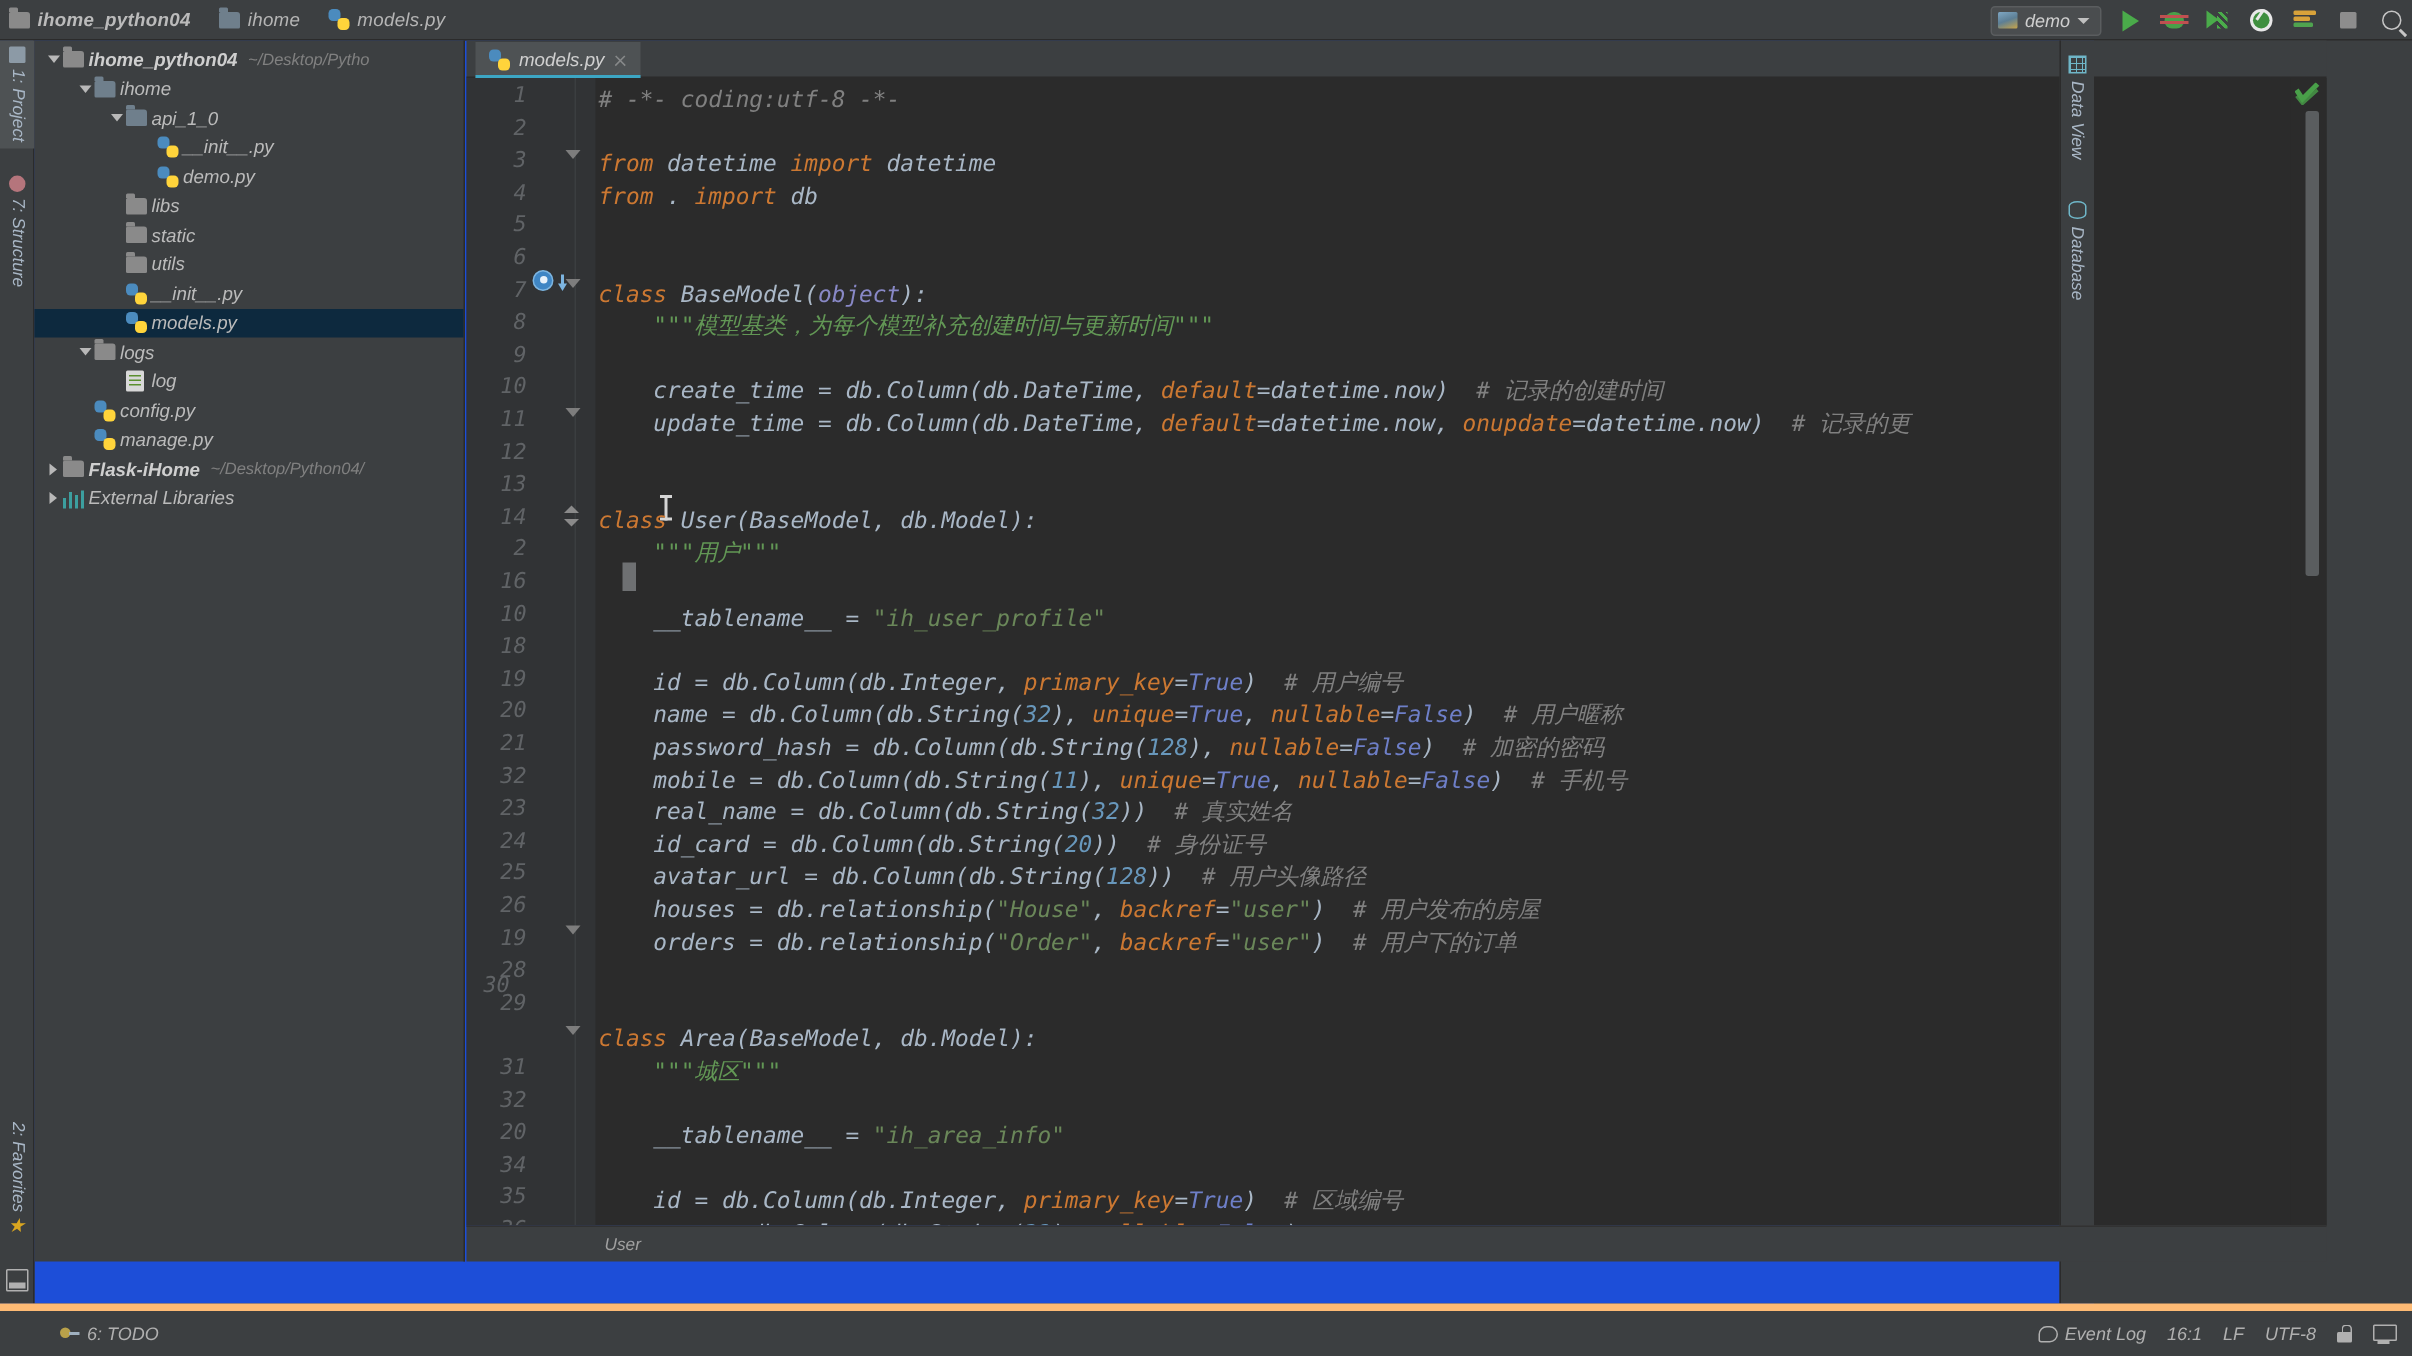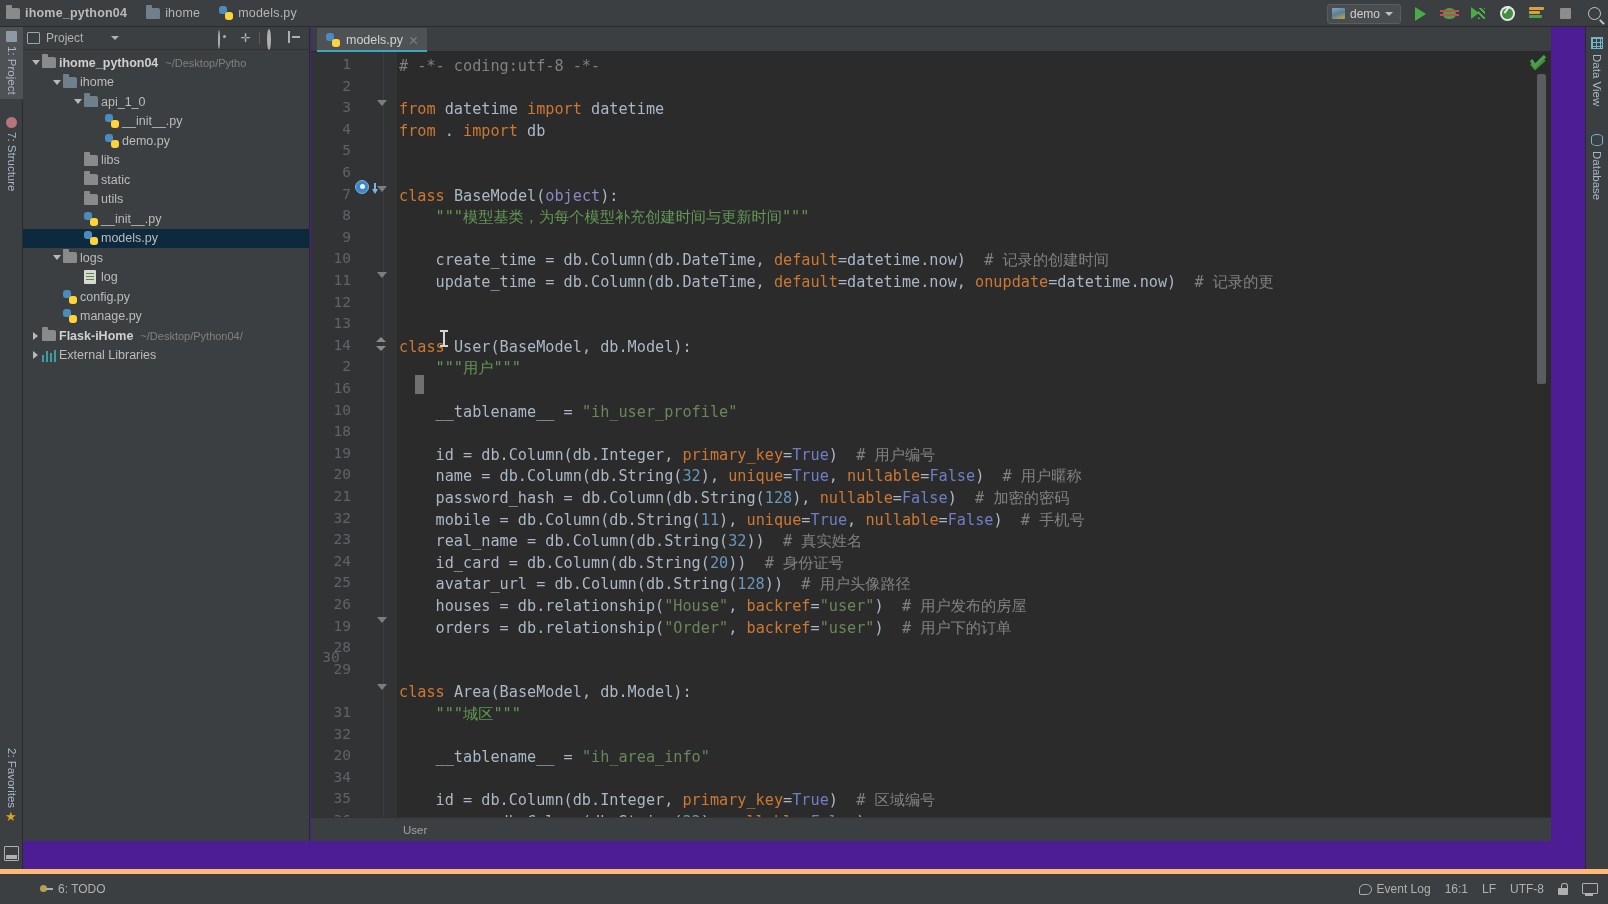--- a/index.html
+++ b/index.html
@@ -2,21 +2,21 @@
 <html><head>
 <meta charset="utf-8">
 <style>
   * { box-sizing: border-box; margin: 0; padding: 0; }
   html, body {
     width: 1608px; height: 904px;
     background: #3c3f41;
     font-family: "Liberation Sans", sans-serif;
     overflow: hidden;
   }
-  .app { position: relative; width: 1608px; height: 904px; background: #4c1d95; }
+  .app { position: relative; width: 1396px; height: 904px; background: #1d4ed8; font-style: italic; }
 
   
   .titlebar {
     position: absolute; left: 0; top: 0; width: 1608px; height: 27px;
     background: #3c3f41; display: flex; align-items: center;
     border-bottom: 1px solid #2b2b2b;
   }
   .crumb { display: flex; align-items: center; height: 27px; padding: 0 6px; gap: 5px; }
   .crumb-text { font-size: 12.5px; color: #bbbbbb; font-weight: bold; letter-spacing: .2px; }
   .crumb-text.plain { font-weight: normal; color: #b5b5b5; }
@@ -333,32 +333,20 @@
       <span>7: Structure</span>
     </div>
     <div class="vtab" style="top:717px;">
       <span>2: Favorites</span>
     </div>
     <span class="favstar">★</span>
     <span class="sb-square"></span>
   </div>
 
   <div class="project-panel">
-    <div class="pp-header">
-      <span class="ico" style="width:13px;height:12px;border:1.4px solid #9aa7b2;border-radius:1px;"></span>
-      <span class="pp-title">Project</span>
-      <span class="pp-chevron"></span>
-      <div class="pp-tools">
-        <span class="pt-ico"><span class="circ-target"></span></span>
-        <span class="pt-ico arrows4">✛</span>
-        <span class="divider-v"></span>
-        <span class="pt-ico"><span class="gear"></span></span>
-        <span class="pt-ico"><span class="collapse-ic"></span></span>
-      </div>
-    </div>
     <div class="tree" id="tree-root">
         <div class="trow" style="padding-left: 6px;">
           <span class="tarrow down">
             <i></i>
           </span>
           <span class="ticon">
             <span class="ico folder-ico"></span>
           </span>
           <span class="tlabel bold">ihome_python04</span>
           <span class="tpath">~/Desktop/Pytho</span>

